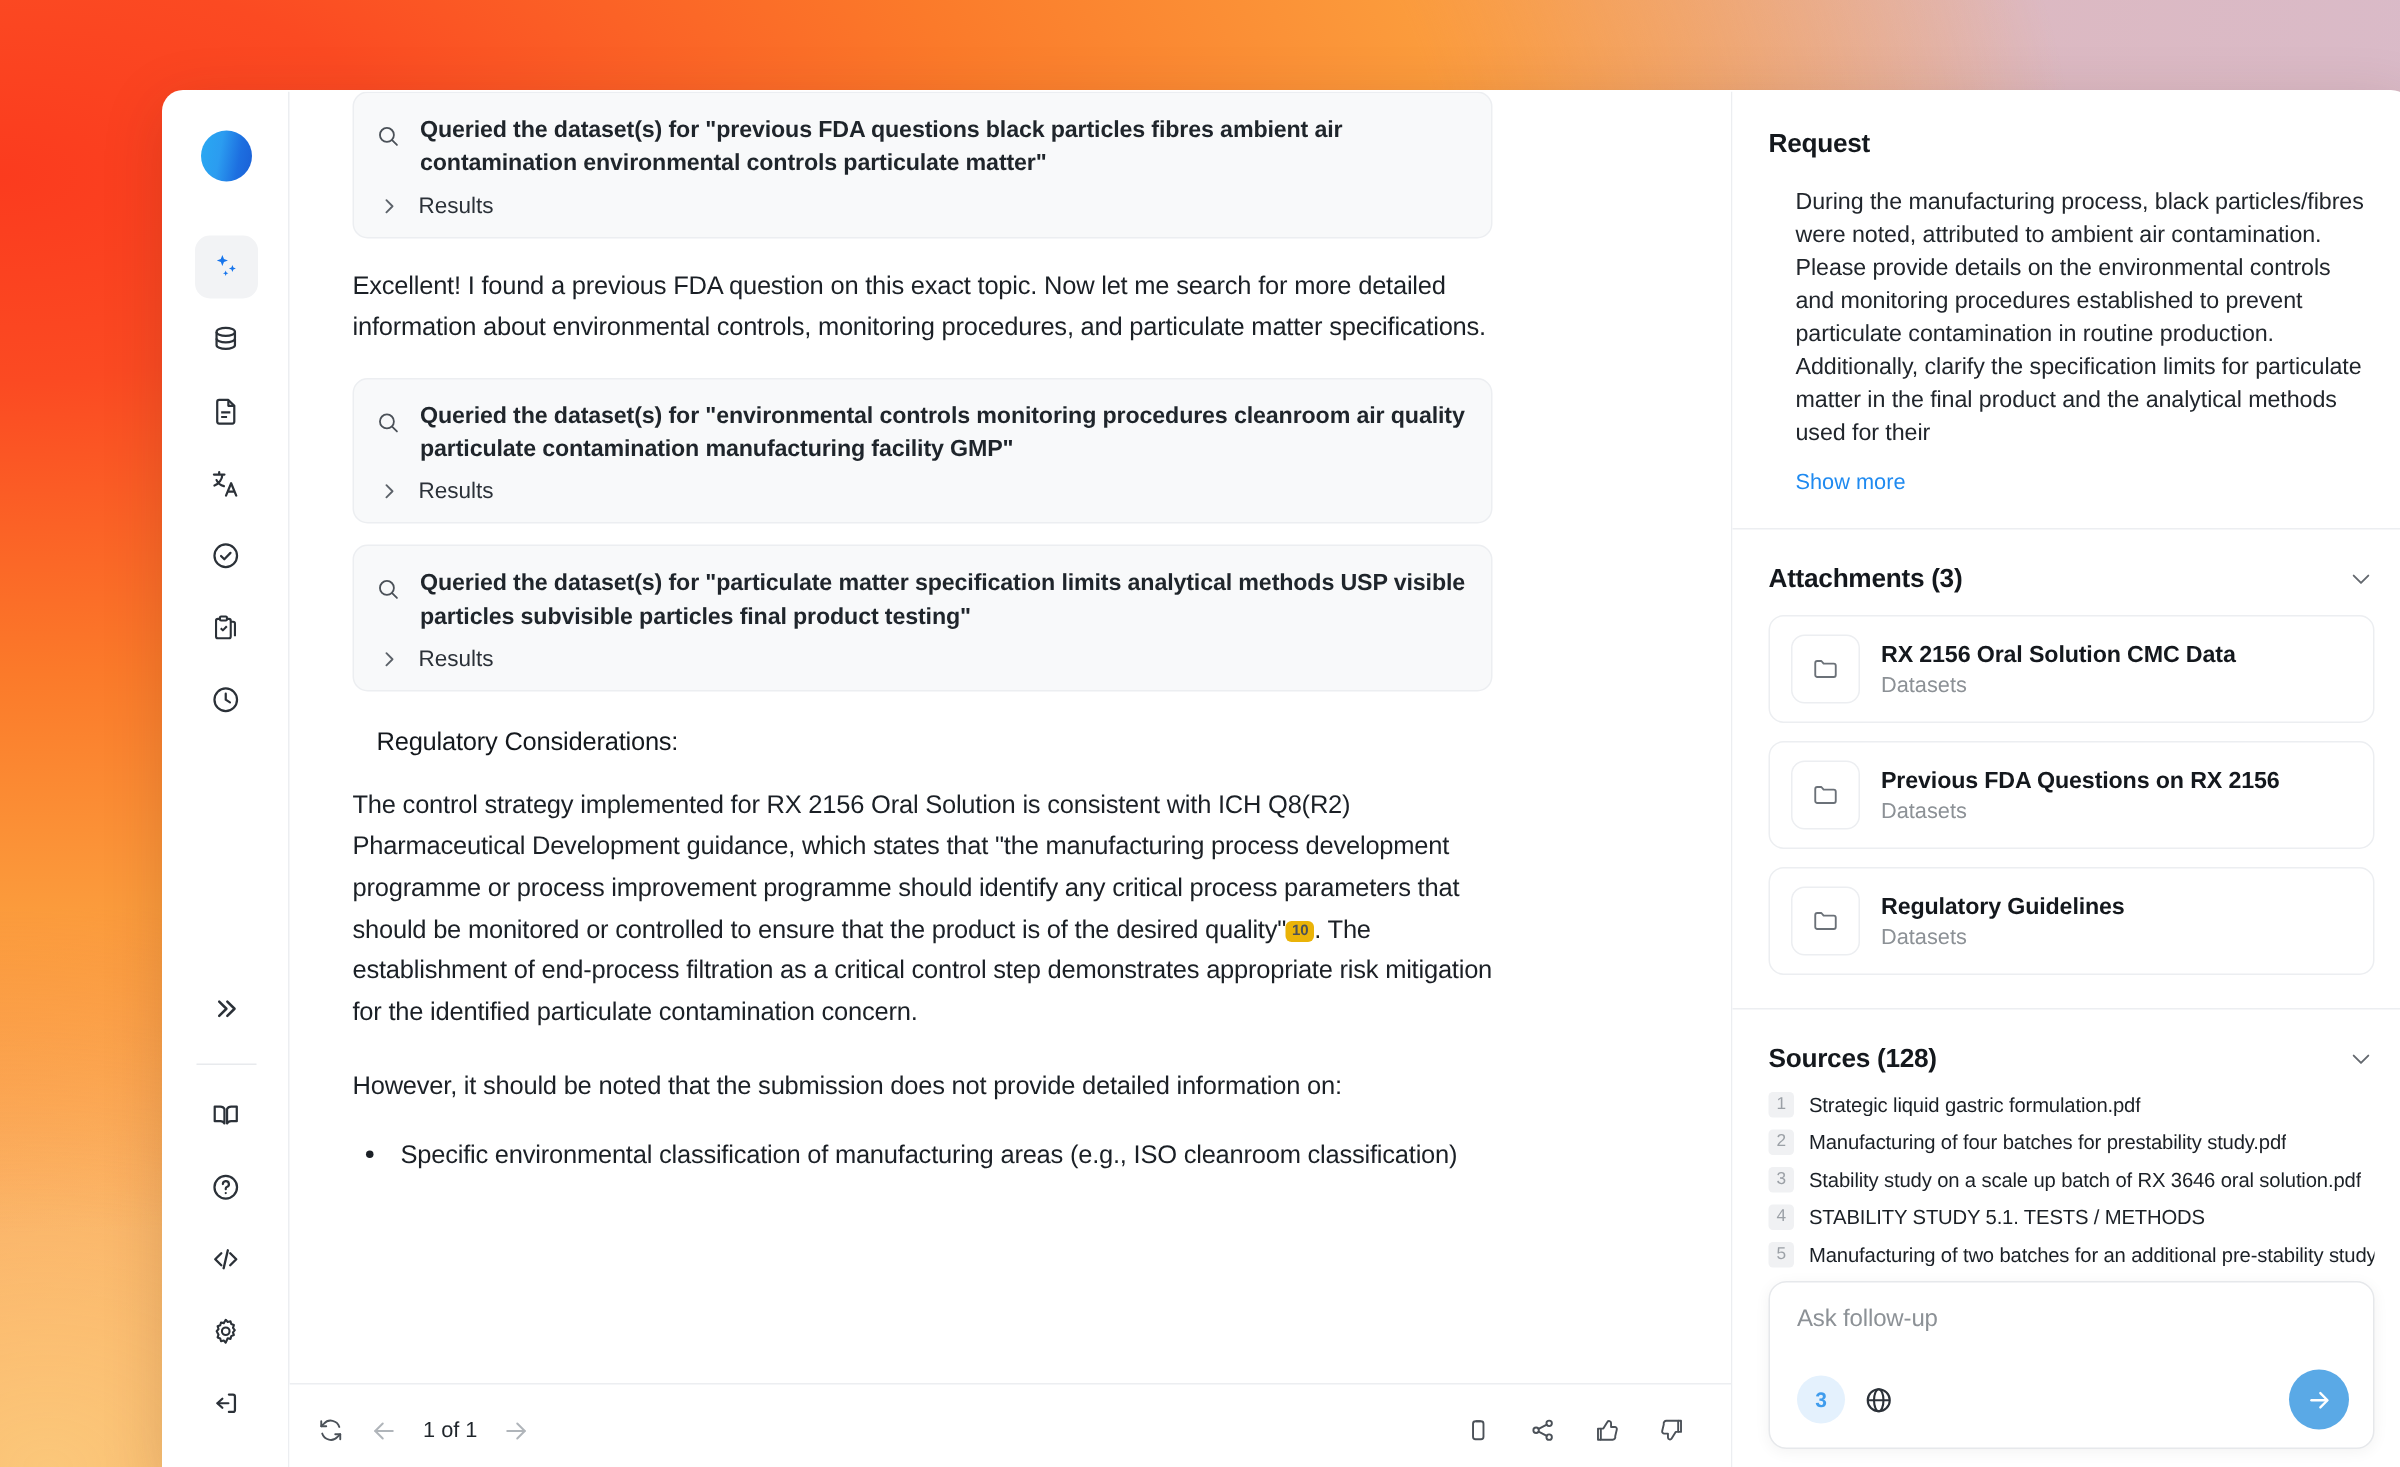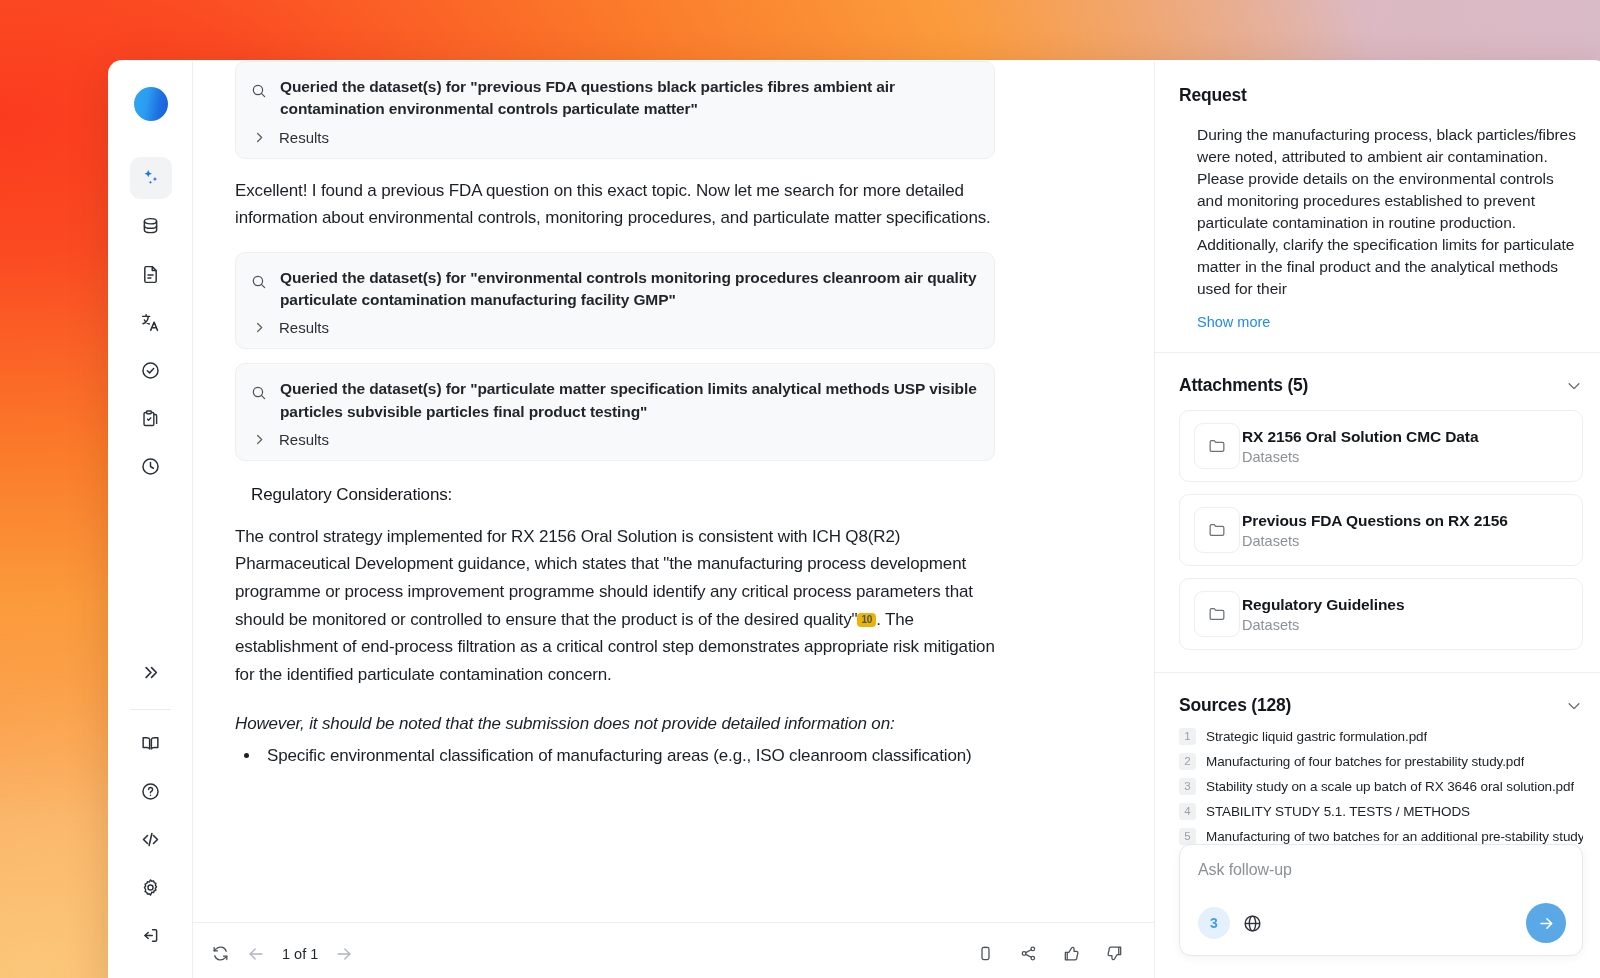--- a/index.html
+++ b/index.html
@@ -112,21 +112,21 @@
   }
   .tool-results .chev { color: #5c6269; display: flex; }
 
   .para {
     font-size: 17px;
     line-height: 1.62;
     color: #1b2026;
     margin: 18px 0 20px;
     letter-spacing: -0.15px;
   }
-  .para.tight { margin: 22px 0 4px; font-style: italic; }
+  .para.tight { margin: 22px 0 18px; }
   .section-title {
     font-size: 17px;
     font-weight: 400;
     color: #14181d;
     margin: 24px 16px 14px;
     letter-spacing: -0.15px;
   }
   .cite {
     display: inline-block;
     background: #eab308;
@@ -195,21 +195,21 @@
   .rp-divider { height: 1px; background: #eceef1; }
 
   .rp-head-row {
     display: flex; align-items: center; justify-content: space-between;
     padding: 22px 24px 0 24px;
   }
   .chev-down { color: #64696f; display: flex; }
 
   .attach-list { padding: 14px 24px 22px 24px; display: flex; flex-direction: column; gap: 12px; }
   .attach-item {
-    display: flex; align-items: center; gap: 2px;
+    display: flex; align-items: center; gap: 14px;
     border: 1px solid #eceef1;
     border-radius: 10px;
     padding: 12px 14px;
   }
   .folder-chip {
     width: 46px; height: 46px;
     border: 1px solid #eceef1;
     border-radius: 9px;
     display: flex; align-items: center; justify-content: center;
     color: #6b7178;
@@ -236,21 +236,21 @@
     color: #1b2026;
     white-space: nowrap;
     overflow: hidden;
     text-overflow: clip;
     letter-spacing: -0.1px;
   }
 
   
   .composer-wrap {
     position: absolute;
-    left: 24px; right: 24px; bottom: 28px; border-radius: 16px;
+    left: 24px; right: 24px; bottom: 18px; border-radius: 16px;
   }
   .composer {
     background: #fff;
     border: 1px solid #e6e8eb;
     border-radius: 12px;
     box-shadow: 0 2px 10px rgba(20,24,29,0.05);
     padding: 16px 16px 12px 18px;
     height: 112px;
     display: flex; flex-direction: column;
   }
@@ -550,21 +550,21 @@
 
     <div class="rp-section">
       <div class="rp-h1">Request</div>
       <div class="request-body">During the manufacturing process, black particles/fibres were noted, attributed to ambient air contamination. Please provide details on the environmental controls and monitoring procedures established to prevent particulate contamination in routine production. Additionally, clarify the specification limits for particulate matter in the final product and the analytical methods used for their</div>
       <span class="show-more">Show more</span>
     </div>
 
     <div class="rp-divider"></div>
 
     <div class="rp-head-row">
-      <div class="rp-h1">Attachments (5)</div>
+      <div class="rp-h1">Attachments (3)</div>
       <span class="chev-down">
         <svg width="18" height="18" viewBox="0 0 24 24" fill="none" stroke="currentColor" stroke-width="1.7" stroke-linecap="round" stroke-linejoin="round">
             <path d="M5.5 9l6.5 6.5L18.5 9"></path>
           </svg>
       </span>
     </div>
 
     <div class="attach-list">
       <div class="attach-item">
         <span class="folder-chip">

